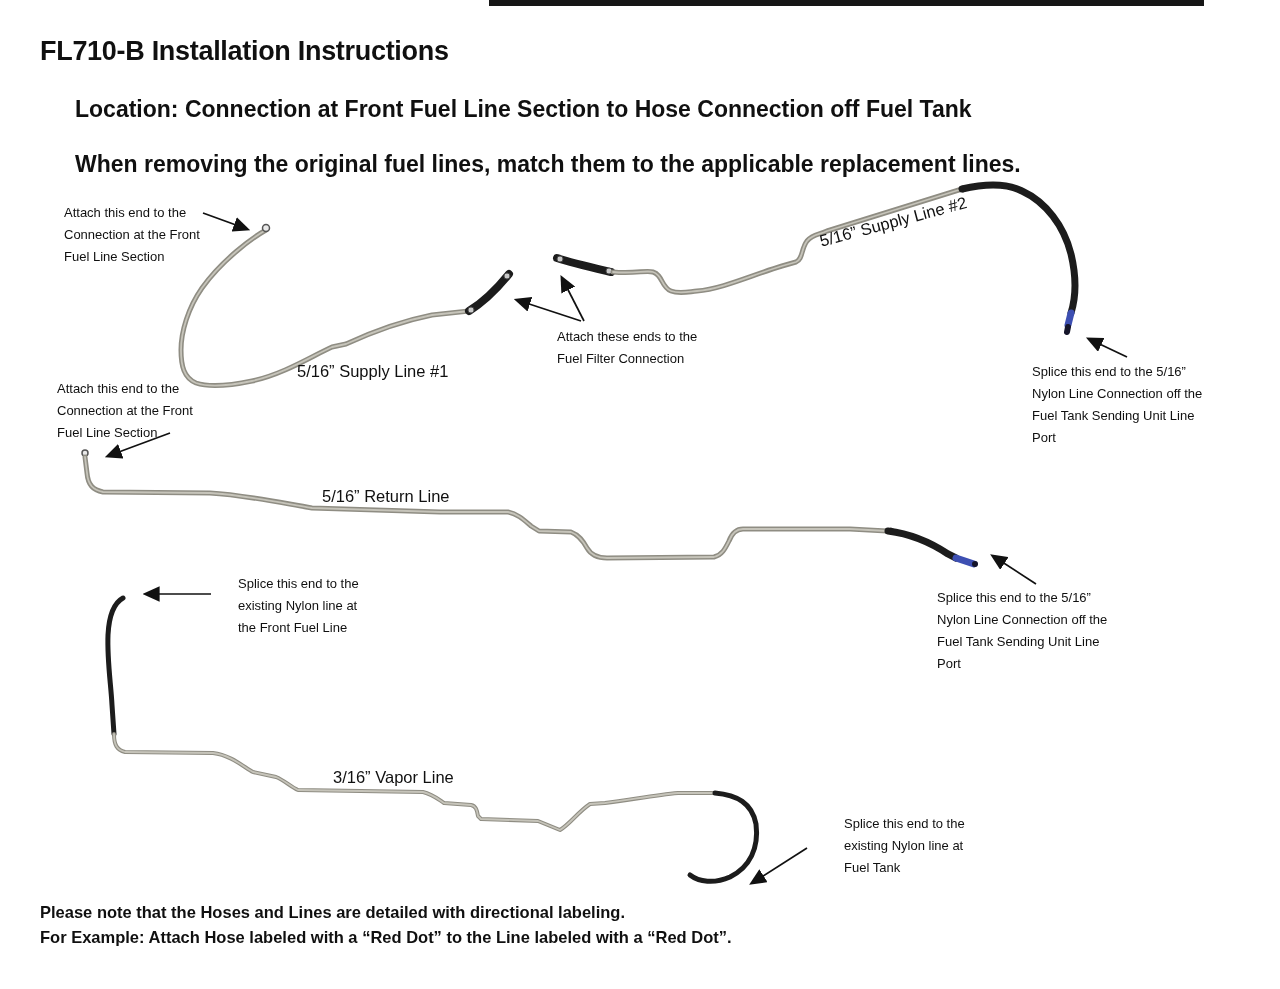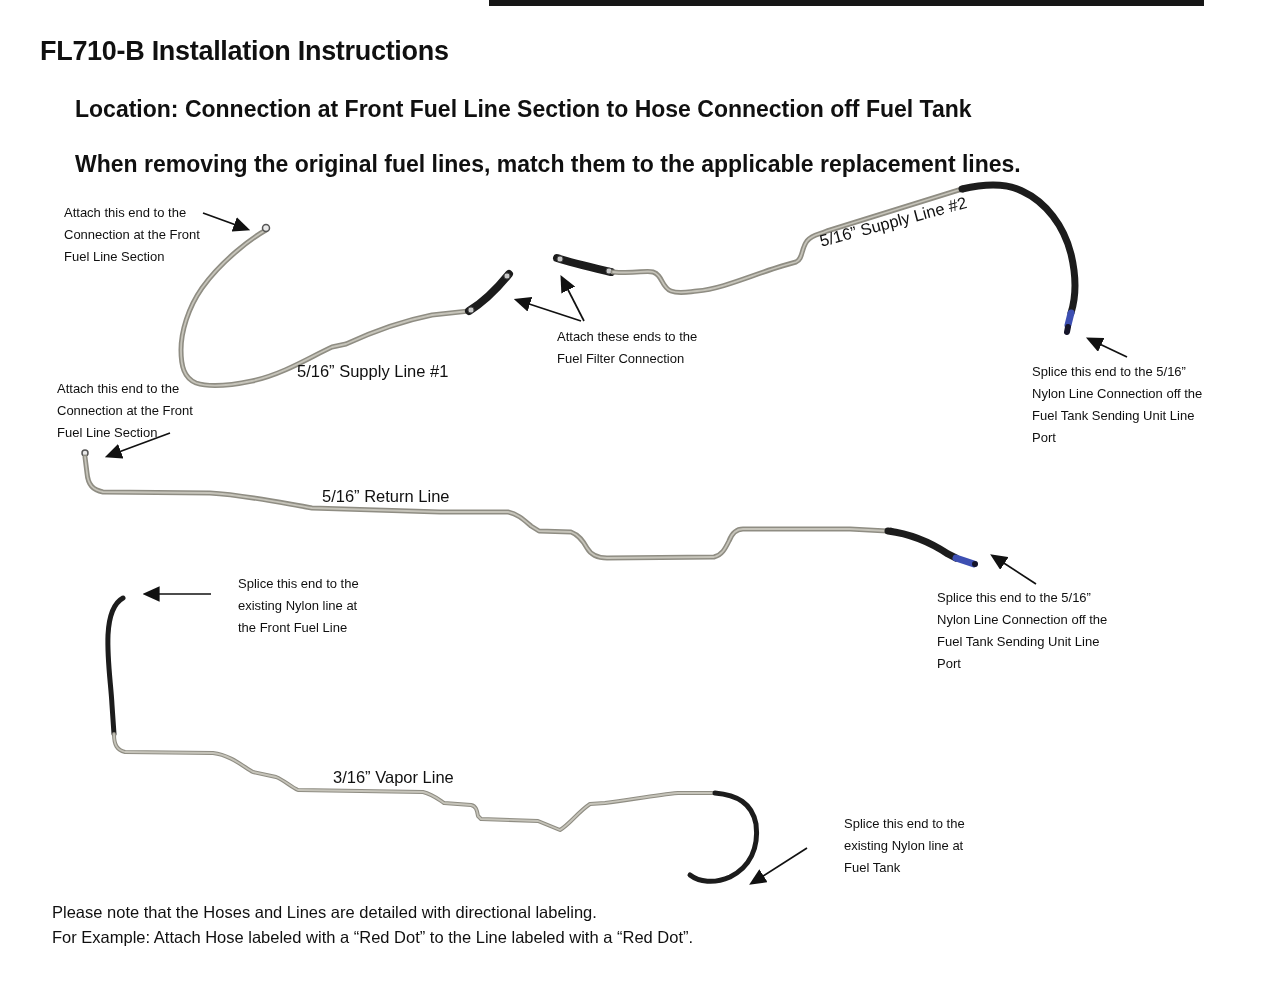--- a/index.html
+++ b/index.html
@@ -11,21 +11,21 @@
     --bar:#161616;
   }
   html,body{margin:0;padding:0;background:#ffffff;}
   #page{
     position:relative;width:1204px;height:989px;background:#ffffff;
     overflow:hidden;font-family:"Liberation Sans",sans-serif;color:var(--ink);
   }
   .topbar{position:absolute;left:489px;top:0;width:791px;height:6px;background:var(--bar);}
   .title{position:absolute;left:40px;top:36px;font-size:27px;font-weight:bold;letter-spacing:-0.3px;white-space:nowrap;}
   .subhead{position:absolute;left:40px;font-size:23px;font-weight:bold;white-space:nowrap;margin-left:35px;}
-  .footnote{position:absolute;left:52px;font-size:16.5px;font-weight:normal;white-space:nowrap;}
+  .footnote{position:absolute;left:40px;font-size:16.5px;font-weight:bold;white-space:nowrap;}
   .ann{position:absolute;font-size:13px;line-height:22px;white-space:nowrap;margin-left:24px;}
   .linelabel{position:absolute;font-size:16.5px;line-height:18px;white-space:nowrap;}
   .rot{transform:rotate(-15deg);transform-origin:0 50%;}
   svg#diagram{position:absolute;left:0;top:0;}
   .tube-outer{fill:none;stroke:var(--line-gray);stroke-width:5;stroke-linecap:round;stroke-linejoin:round;}
   .tube-thin{fill:none;stroke:var(--line-gray);stroke-width:4;stroke-linecap:round;stroke-linejoin:round;}
   .tube-inner{fill:none;stroke:var(--line-hi);stroke-width:1.8;stroke-linecap:round;stroke-linejoin:round;}
   .hose{fill:none;stroke:var(--hose-black);stroke-width:8;stroke-linecap:round;}
   .hose7{fill:none;stroke:var(--hose-black);stroke-width:7;stroke-linecap:round;}
   .hose5{fill:none;stroke:var(--hose-black);stroke-width:5;stroke-linecap:round;}

